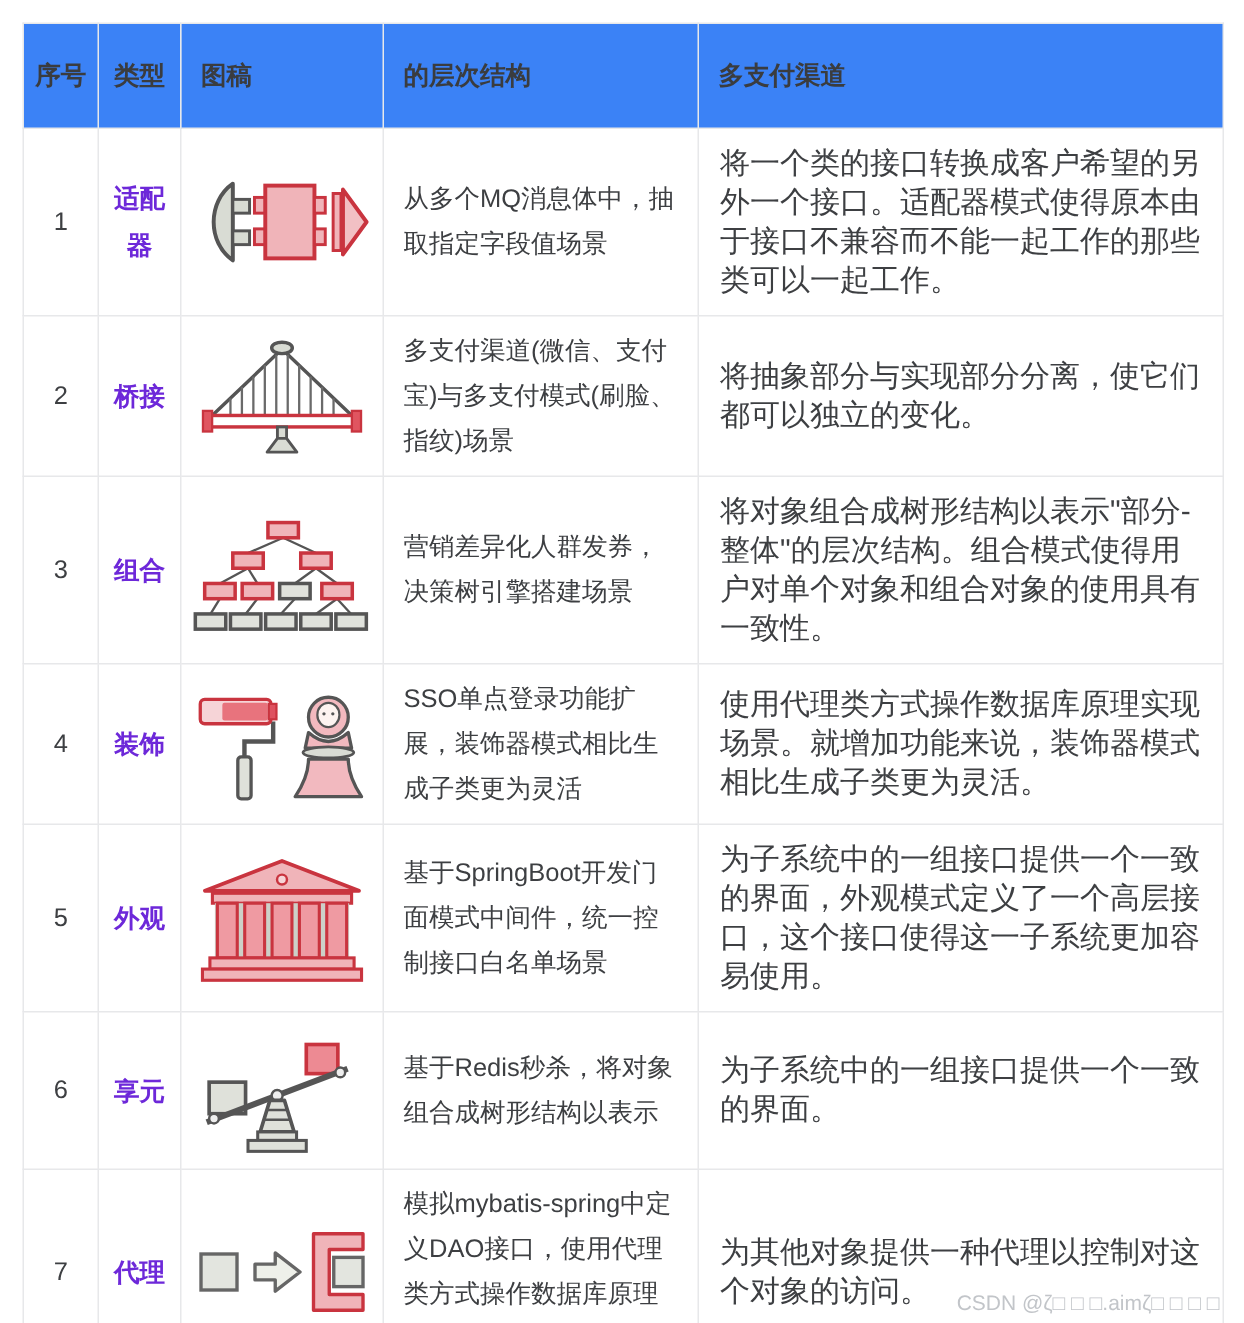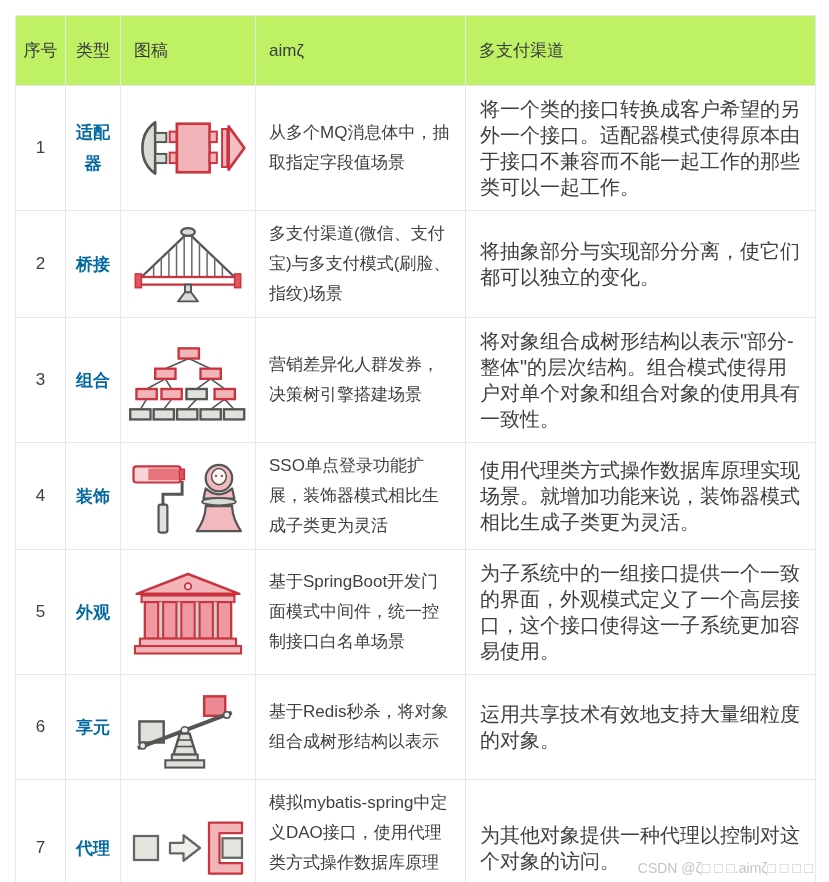--- a/index.html
+++ b/index.html
@@ -12,28 +12,28 @@
   .wrap{position:absolute;left:15px;top:15px;}
   table{border-collapse:collapse;table-layout:fixed;width:800px;}
   col.c-no{width:50px;}
   col.c-type{width:55px;}
   col.c-art{width:135px;}
   col.c-scene{width:210px;}
   col.c-points{width:350px;}
   th,td{border:1px solid #e7e8ea;vertical-align:middle;padding:0;}
   thead tr{height:70px;}
   th{
-    background:#bef264;font-weight:normal;font-size:17px;line-height:27px;
+    background:#3b82f6;font-weight:bold;font-size:17px;line-height:27px;
     text-align:left;padding:6px 13px;color:#3a3c3f;
   }
   th.center{text-align:center;padding:6px 4px;}
   td.no{text-align:center;font-size:17px;}
   td.type{
     text-align:center;font-weight:bold;font-size:17px;line-height:31px;
-    padding:6px 10px;word-break:break-all;color:#0369a1;
+    padding:6px 10px;word-break:break-all;color:#6d28d9;
   }
   td.art{text-align:center;}
   td.art svg{vertical-align:middle;}
   td.scene{font-size:17px;line-height:30px;padding:8px 13px;}
   td.points{font-size:20px;line-height:26px;padding:10px 14px;}
   tr.r1{height:125px;} tr.r2{height:95px;} tr.r3{height:125px;}
   tr.r4{height:105px;} tr.r5{height:115px;} tr.r6{height:105px;}
   tr.r7{height:120px;}
   .watermark{
     position:absolute;right:16px;bottom:6px;
@@ -50,21 +50,21 @@
         <col class="c-type">
         <col class="c-art">
         <col class="c-scene">
         <col class="c-points">
   </colgroup>
   <thead>
     <tr>
       <th class="center">序号</th>
       <th class="center">类型</th>
       <th>图稿</th>
-      <th>aimζ</th>
+      <th>的层次结构</th>
       <th>多支付渠道</th>
     </tr>
   </thead>
   <tbody>
 
     <tr class="r1">
       <td class="no">1</td>
       <td class="type">适配器</td>
       <td class="art">
         <svg width="118" height="78" viewBox="0 0 180 110">
@@ -206,21 +206,21 @@
           <circle cx="118" cy="37" r="4" fill="#eeeeee" stroke="#555" stroke-width="2"></circle>
           <circle cx="66" cy="56" r="4.5" fill="#eeeeee" stroke="#555" stroke-width="2"></circle>
           <path d="M60,60 L72,60 L80,86 L52,86 Z" fill="#dfe1da" stroke="#555" stroke-width="3" stroke-linejoin="round"></path>
           <line x1="57" y1="68" x2="75" y2="68" stroke="#555" stroke-width="2"></line>
           <line x1="55" y1="76" x2="77" y2="76" stroke="#555" stroke-width="2"></line>
           <rect x="50" y="86" width="32" height="7" fill="#dfe1da" stroke="#555" stroke-width="2.5"></rect>
           <rect x="42" y="93" width="48" height="9" fill="#dfe1da" stroke="#555" stroke-width="2.5"></rect>
         </svg>
       </td>
       <td class="scene">基于Redis秒杀，将对象组合成树形结构以表示</td>
-      <td class="points">运用共享技术有效地支持大量细粒度的对象。</td>
+      <td class="points">为子系统中的一组接口提供一个一致的界面。</td>
     </tr>
 
     <tr class="r7">
       <td class="no">7</td>
       <td class="type">代理</td>
       <td class="art">
         <svg width="120" height="60" viewBox="0 0 160 80">
           <rect x="8" y="24" width="32" height="32" fill="#e3e5df" stroke="#666" stroke-width="3"></rect>
           <path d="M56,33 L74,33 L74,23 L96,40 L74,57 L74,47 L56,47 Z" fill="#eef0ea" stroke="#666" stroke-width="3" stroke-linejoin="round"></path>
           <path d="M108,6 L152,6 L152,20 L122,20 L122,60 L152,60 L152,74 L108,74 Z" fill="#f0b4b9" stroke="#c9343f" stroke-width="3" stroke-linejoin="round"></path>

